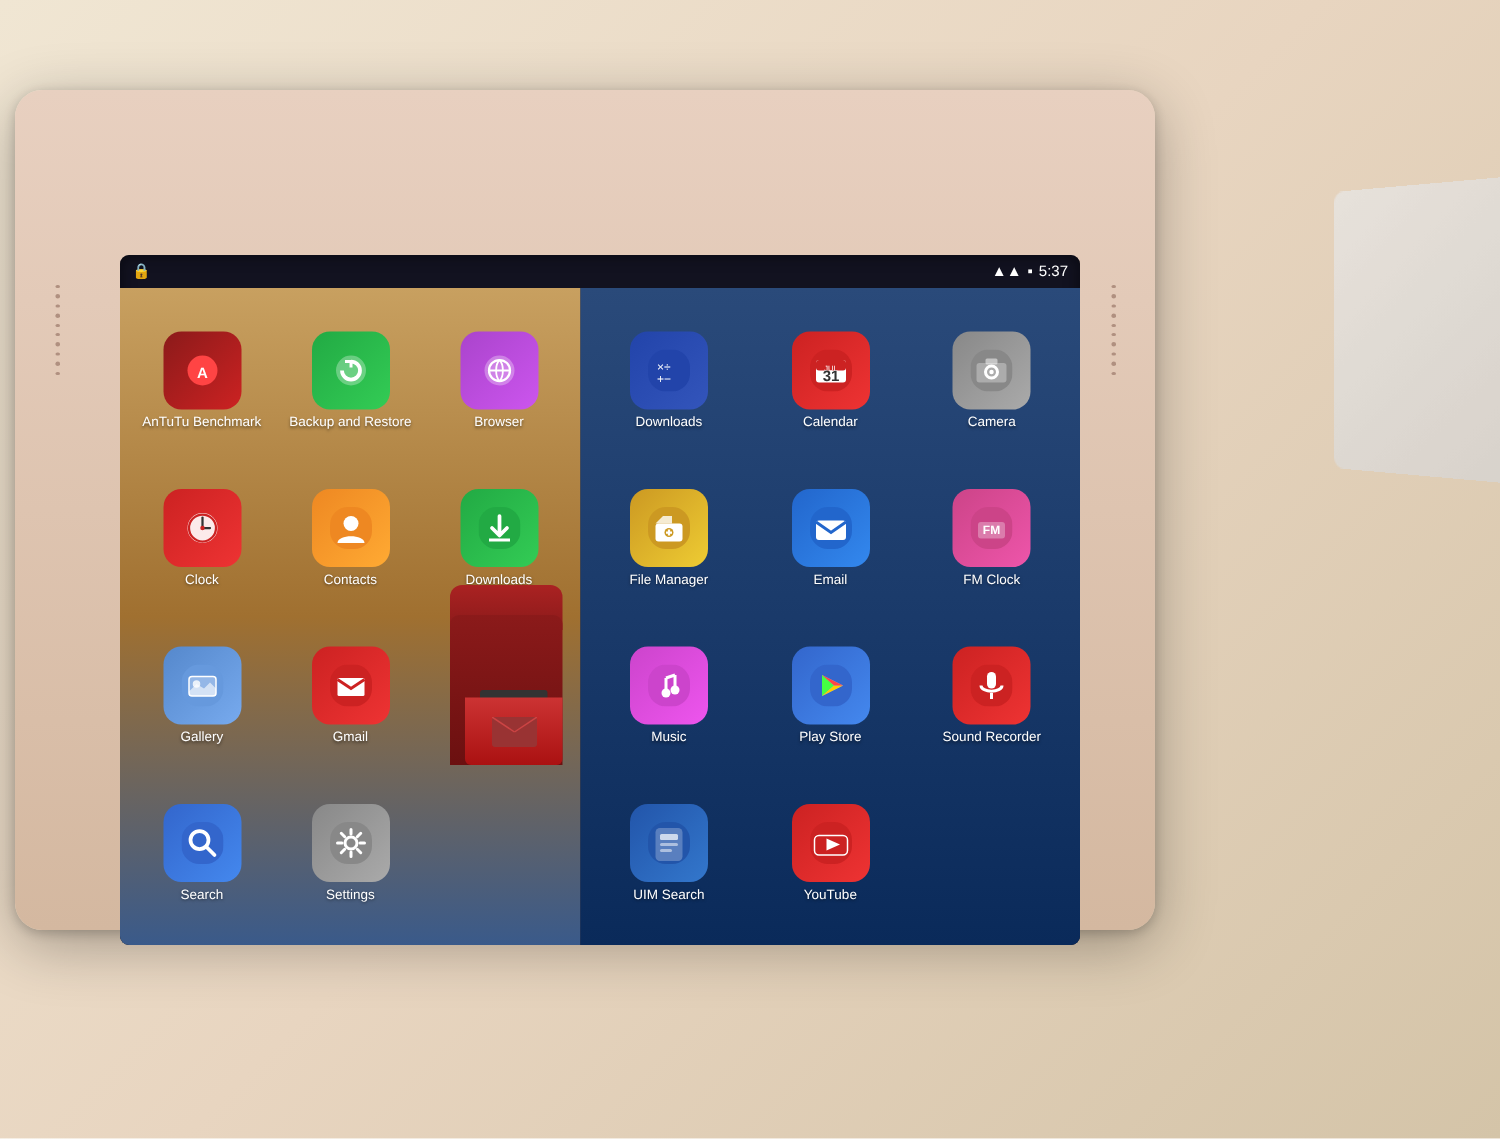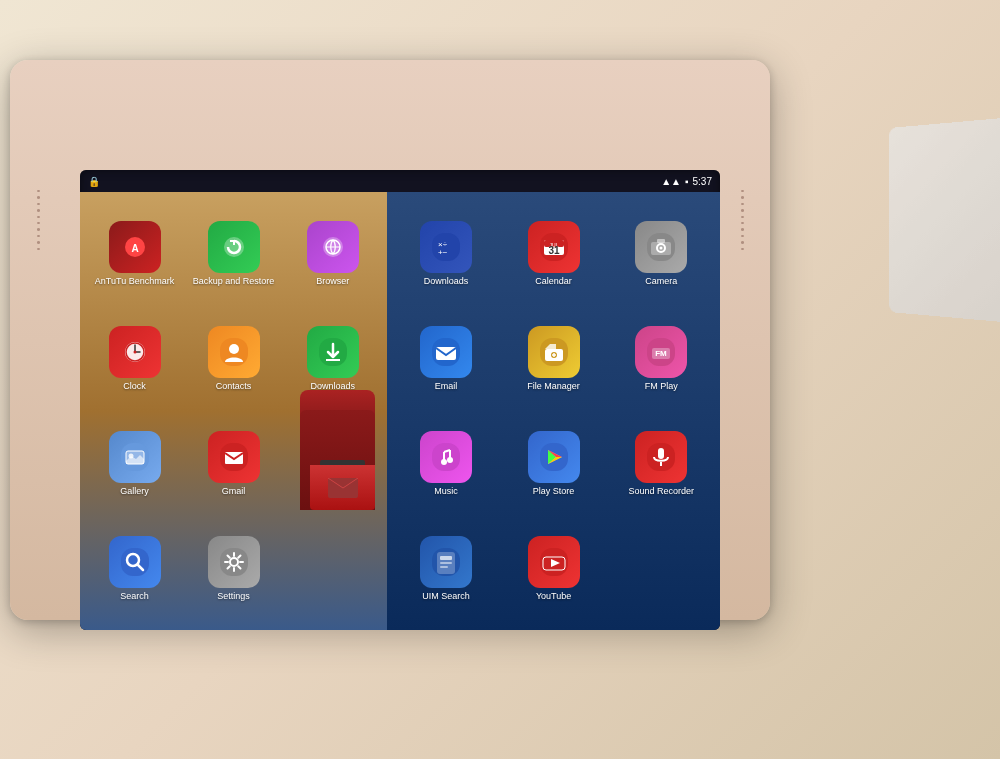--- a/index.html
+++ b/index.html
@@ -136,21 +136,21 @@
     .icon-gmail { background: linear-gradient(135deg, #cc2222, #ee3333); }
     .icon-messaging { background: linear-gradient(135deg, #44aacc, #55ccee); }
     .icon-search { background: linear-gradient(135deg, #3366cc, #4488ee); }
     .icon-settings { background: linear-gradient(135deg, #888888, #aaaaaa); }
     .icon-simtoolkit { background: linear-gradient(135deg, #ee9922, #ffbb33); }
     .icon-calculator { background: linear-gradient(135deg, #2244aa, #3355bb); }
     .icon-calendar { background: linear-gradient(135deg, #cc2222, #ee3333); align-items: center; }
     .icon-camera { background: linear-gradient(135deg, #888888, #aaaaaa); }
     .icon-email { background: linear-gradient(135deg, #2266cc, #3388ee); }
     .icon-filemanager { background: linear-gradient(135deg, #cc9922, #eecc33); }
-    .icon-fmradio { background: linear-gradient(135deg, #cc4488, #ee55aa); border-radius: 16px; }
+    .icon-fmradio { background: linear-gradient(135deg, #cc4488, #ee55aa); }
     .icon-music { background: linear-gradient(135deg, #cc44cc, #ee55ee); }
     .icon-phone { background: linear-gradient(135deg, #22cc44, #33ee55); }
     .icon-playstore { background: linear-gradient(135deg, #3366cc, #4488ee); }
     .icon-soundrecorder { background: linear-gradient(135deg, #cc2222, #ee3333); }
     .icon-uimtoolkit { background: linear-gradient(135deg, #2255aa, #3377cc); }
     .icon-youtube { background: linear-gradient(135deg, #cc2222, #ee3333); }
 
     
     .mailbox-overlay {
       position: absolute;
@@ -460,52 +460,52 @@
                 <rect x="4" y="9" width="20" height="13" rx="2" fill="rgba(255,255,255,0.3)"></rect>
                 <circle cx="14" cy="15" r="4" stroke="white" stroke-width="2" fill="none"></circle>
                 <circle cx="14" cy="15" r="1.5" fill="white"></circle>
                 <rect x="10" y="6" width="8" height="4" rx="1" fill="rgba(255,255,255,0.5)"></rect>
               </svg>
           </div>
           <span class="app-label">Camera</span>
         </div>
 
         <div class="app-item">
-          <div class="app-icon icon-email">
-            <svg viewBox="0 0 28 28" fill="none">
-                <rect width="28" height="28" rx="12" fill="#2266cc"></rect>
-                <rect x="4" y="9" width="20" height="13" rx="2" fill="white"></rect>
-                <path d="M4 10 L14 17 L24 10" stroke="#2266cc" stroke-width="2"></path>
-              </svg>
-          </div>
-          <span class="app-label">Email</span>
-        </div>
-
-        <div class="app-item">
           <div class="app-icon icon-filemanager">
             <svg viewBox="0 0 28 28" fill="none">
                 <rect width="28" height="28" rx="12" fill="#cc9922"></rect>
                 <rect x="5" y="11" width="18" height="12" rx="2" fill="white"></rect>
                 <path d="M5 11 L10 6 L16 6 L16 11Z" fill="rgba(255,255,255,0.8)"></path>
                 <circle cx="14" cy="17" r="3" fill="#cc9922"></circle>
                 <path d="M14 15 L14 19 M12 17 L16 17" stroke="white" stroke-width="1.5"></path>
               </svg>
           </div>
           <span class="app-label">File Manager</span>
         </div>
 
         <div class="app-item">
+          <div class="app-icon icon-email">
+            <svg viewBox="0 0 28 28" fill="none">
+                <rect width="28" height="28" rx="12" fill="#2266cc"></rect>
+                <rect x="4" y="9" width="20" height="13" rx="2" fill="white"></rect>
+                <path d="M4 10 L14 17 L24 10" stroke="#2266cc" stroke-width="2"></path>
+              </svg>
+          </div>
+          <span class="app-label">Email</span>
+        </div>
+
+        <div class="app-item">
           <div class="app-icon icon-fmradio">
             <svg viewBox="0 0 28 28" fill="none">
                 <rect width="28" height="28" rx="12" fill="#cc4488"></rect>
                 <rect x="5" y="10" width="18" height="11" rx="2" fill="rgba(255,255,255,0.3)"></rect>
                 <text x="14" y="18" text-anchor="middle" fill="white" font-size="8" font-weight="bold">FM</text>
               </svg>
           </div>
-          <span class="app-label">FM Play</span>
+          <span class="app-label">FM Clock</span>
         </div>
 
         <div class="app-item">
           <div class="app-icon icon-music">
             <svg viewBox="0 0 28 28" fill="none">
                 <rect width="28" height="28" rx="12" fill="#cc44cc"></rect>
                 <path d="M18 7 L18 17" stroke="white" stroke-width="2"></path>
                 <path d="M12 9 L12 19" stroke="white" stroke-width="2"></path>
                 <circle cx="12" cy="19" r="3" fill="white"></circle>
                 <circle cx="18" cy="17" r="3" fill="white"></circle>

